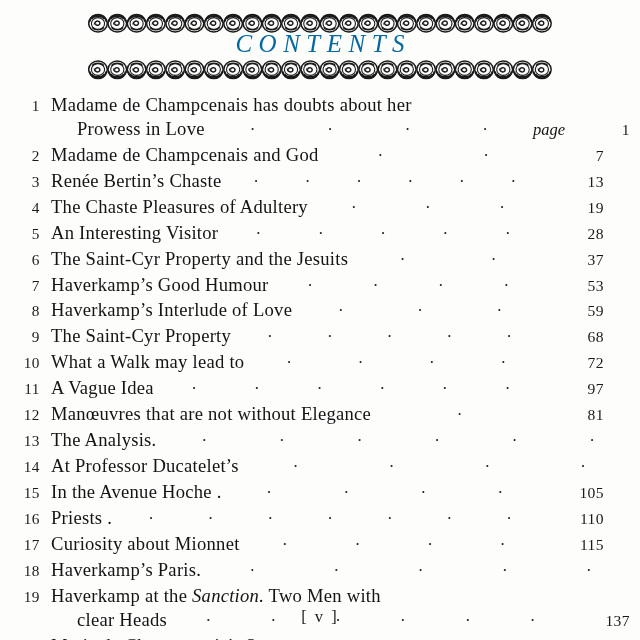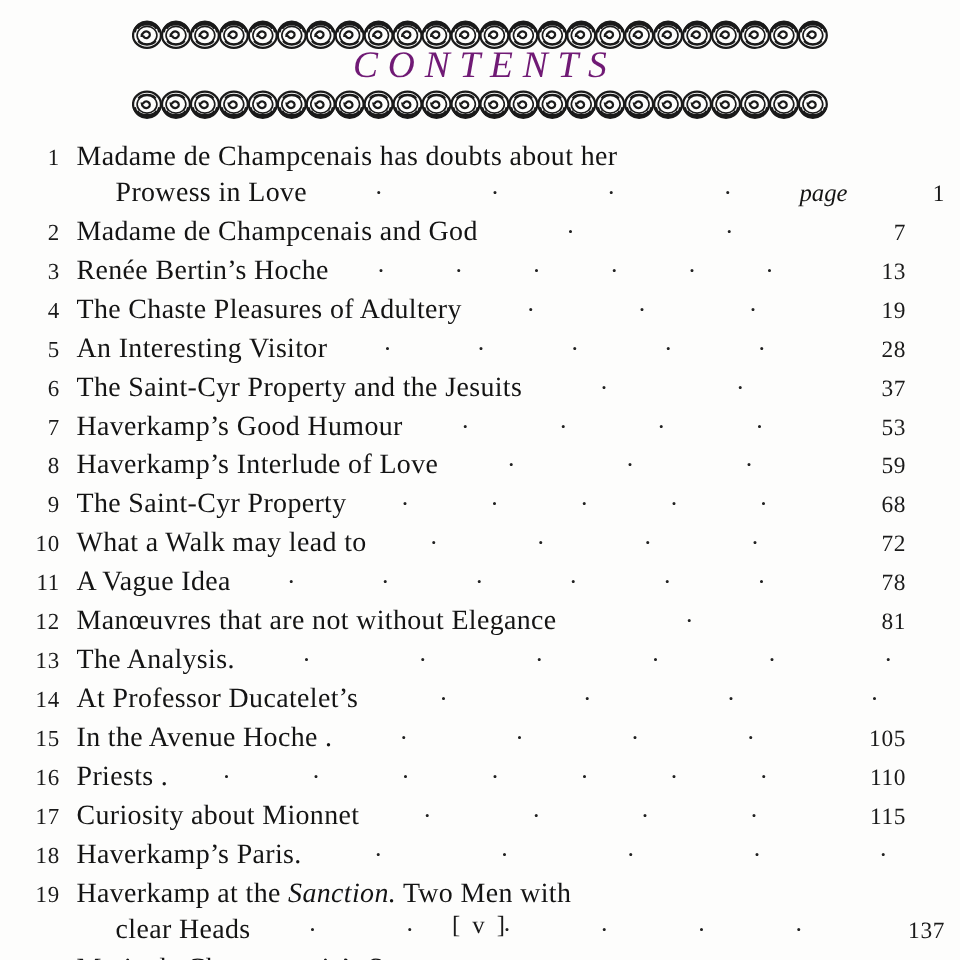--- a/index.html
+++ b/index.html
@@ -40,21 +40,21 @@
   .title {
     position: absolute;
     top: 30px;
     left: 0;
     width: 640px;
     text-align: center;
     font-size: 25px;
     font-style: italic;
     letter-spacing: 6.5px;
     text-indent: 6.5px;
-    color: #701a75;
+    color: #0369a1;
   }
 
   
   .toc {
     position: absolute;
     top: 93px;
     left: 0;
     width: 640px;
   }
   .entry {
@@ -262,21 +262,21 @@
               <span>·</span>
             </div>
             <span class="pg">7</span>
           </div>
         </div>
       </div>
       <div class="entry">
         <div class="num">3</div>
         <div class="body">
           <div class="line1">
-            <span class="txt">Renée Bertin’s Hoche</span>
+            <span class="txt">Renée Bertin’s Chaste</span>
             <div class="leaders">
               <span>·</span>
               <span>·</span>
               <span>·</span>
               <span>·</span>
               <span>·</span>
               <span>·</span>
             </div>
             <span class="pg">13</span>
           </div>
@@ -391,21 +391,21 @@
           <div class="line1">
             <span class="txt">A Vague Idea</span>
             <div class="leaders">
               <span>·</span>
               <span>·</span>
               <span>·</span>
               <span>·</span>
               <span>·</span>
               <span>·</span>
             </div>
-            <span class="pg">78</span>
+            <span class="pg">97</span>
           </div>
         </div>
       </div>
       <div class="entry">
         <div class="num">12</div>
         <div class="body">
           <div class="line1">
             <span class="txt">Manœuvres that are not without Elegance</span>
             <div class="leaders">
               <span>·</span>

